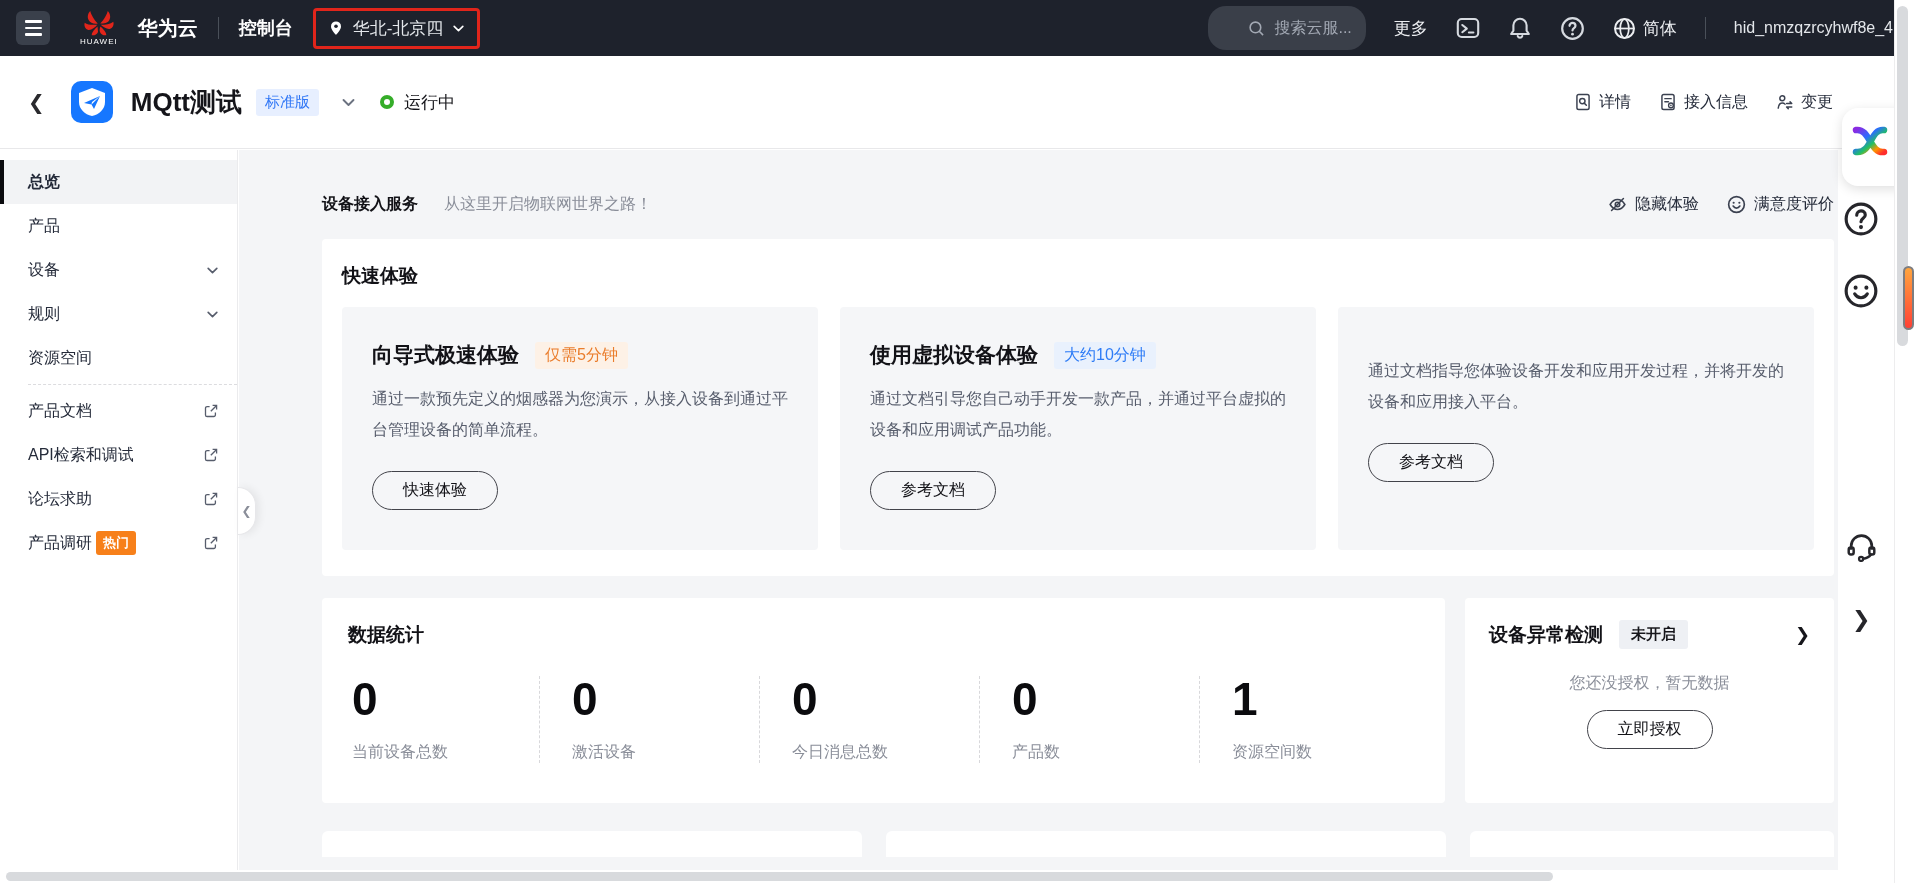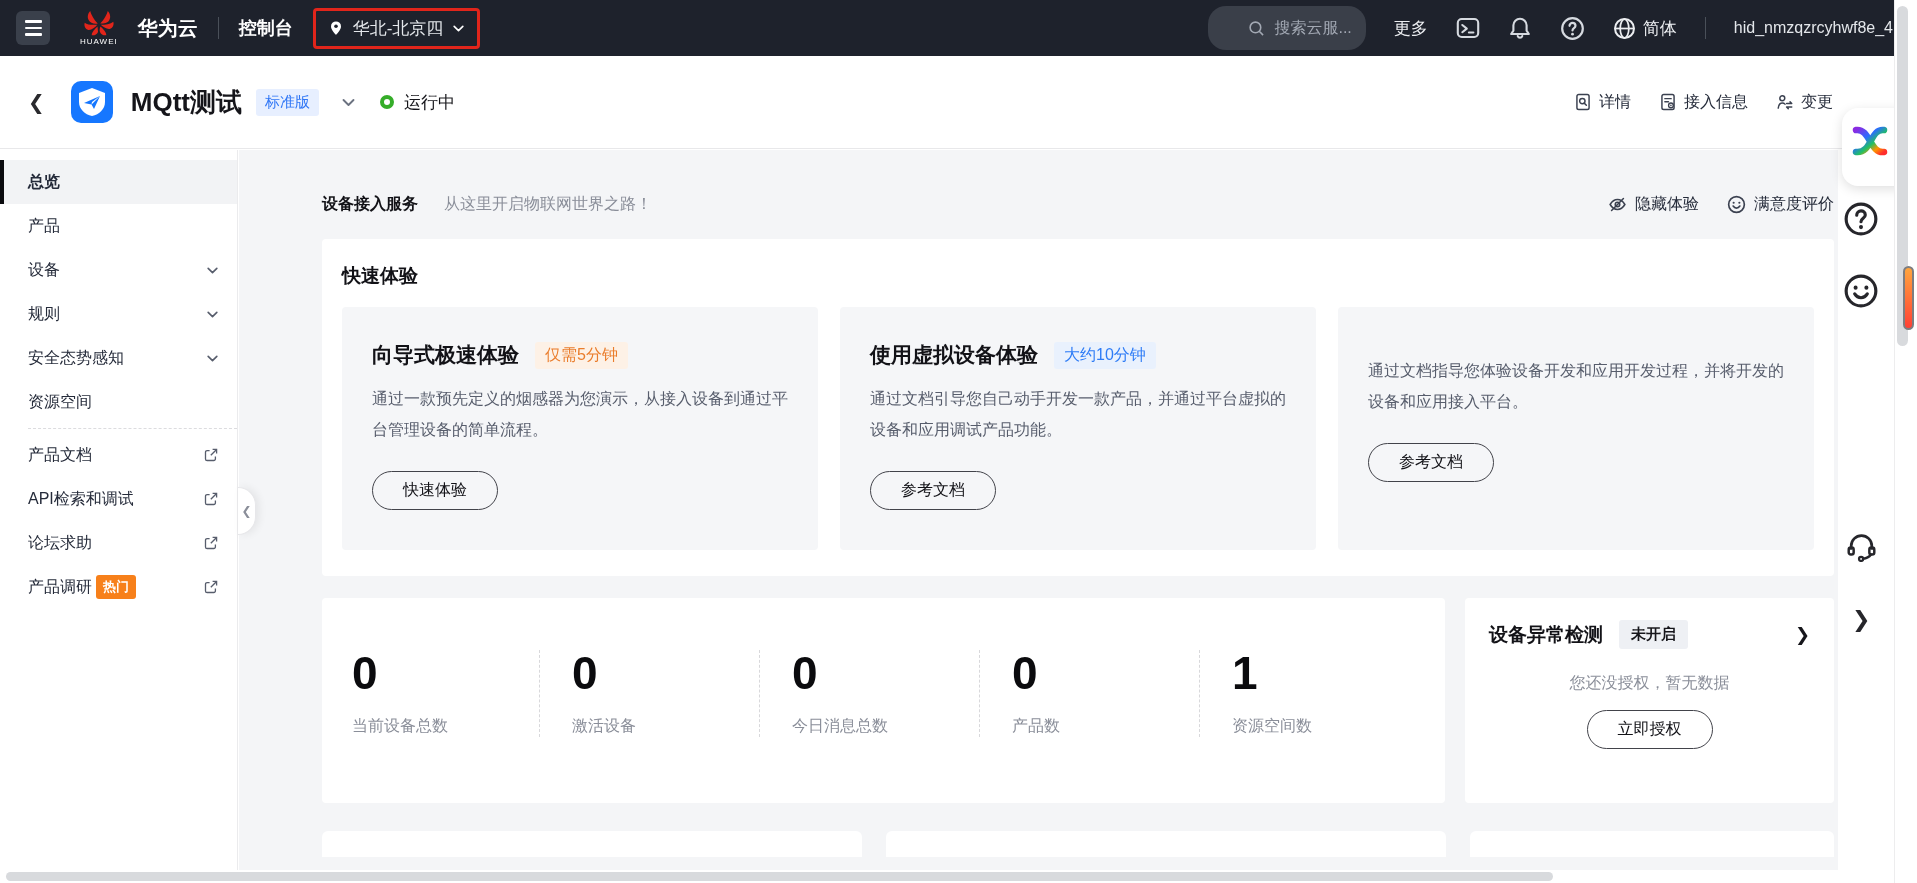--- a/index.html
+++ b/index.html
@@ -324,26 +324,20 @@
         <use href="#i-chevdown"></use>
       </svg>
   </div>
   <div class="side-item">
     <span>规则</span>
     <svg class="side-right" width="13" height="13">
         <use href="#i-chevdown"></use>
       </svg>
   </div>
   <div class="side-item">
-    <span>安全态势感知</span>
-    <svg class="side-right" width="13" height="13">
-        <use href="#i-chevdown"></use>
-      </svg>
-  </div>
-  <div class="side-item">
     <span>资源空间</span>
   </div>
   <div class="side-dash"></div>
   <div class="side-item">
     <span>产品文档</span>
     <svg class="side-right" width="16" height="16">
         <use href="#i-ext"></use>
       </svg>
   </div>
   <div class="side-item">
@@ -412,20 +406,21 @@
       </div>
       <div class="qcard">
         <div class="qcard-desc">通过文档指导您体验设备开发和应用开发过程，并将开发的设备和应用接入平台。</div>
         <button class="pill-btn">参考文档</button>
       </div>
     </div>
   </div>
 
   <div class="stats-row">
     <div class="stats-card">
+      <div class="card-h">数据统计</div>
       <div class="stats-cols">
         <div class="stat">
           <div class="stat-val">0</div>
           <div class="stat-label">当前设备总数</div>
         </div>
         <div class="stat">
           <div class="stat-val">0</div>
           <div class="stat-label">激活设备</div>
         </div>
         <div class="stat">

